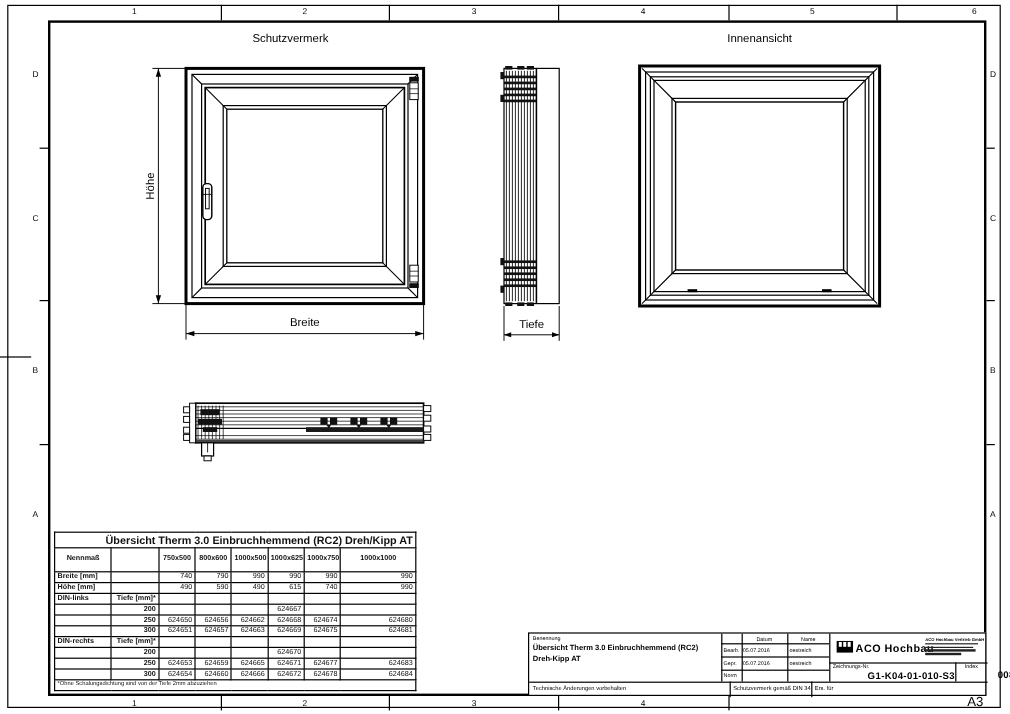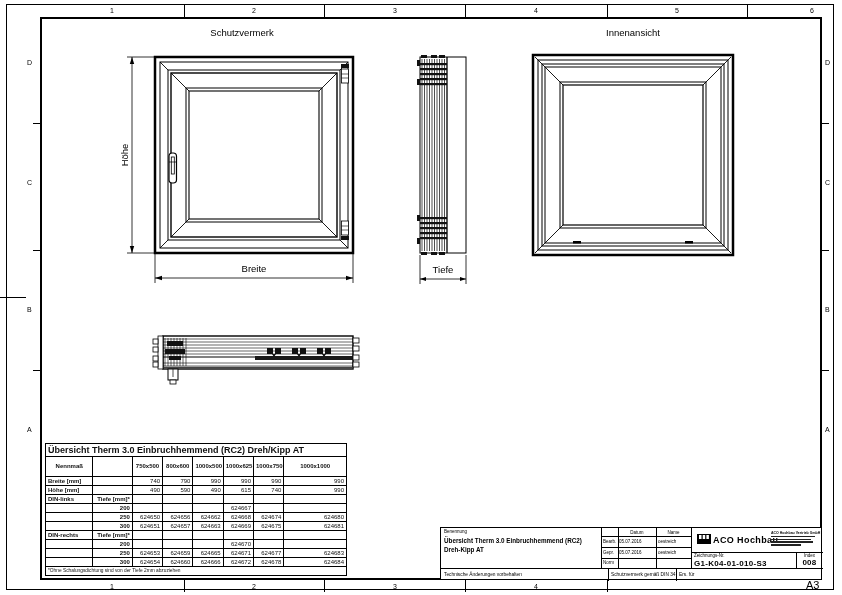--- a/index.html
+++ b/index.html
@@ -15,36 +15,36 @@
   .tkh{position:absolute;height:1px;background:#000;}
   .view-label{position:absolute;font-size:9.5px;width:120px;text-align:center;}
   .vs{position:absolute;}
   .a3{position:absolute;left:806px;top:579px;font-size:11px;}
 
   
   .ovt{position:absolute;left:45px;top:443px;}
   .ovt table{border-collapse:collapse;table-layout:fixed;width:302px;border:1.5px solid #000;}
   .ovt td{border:1px solid #000;font-size:6px;height:8px;line-height:8px;
           padding:0 2px;overflow:hidden;white-space:nowrap;color:#111;}
-  .ovt .t-title{font-size:9px;font-weight:bold;text-align:left;height:12px;line-height:12px;margin-top:13px;}
+  .ovt .t-title{font-size:9px;font-weight:bold;text-align:right;height:12px;line-height:12px;margin-top:13px;}
   .ovt .t-head{font-size:6px;font-weight:bold;text-align:center;height:19px;line-height:19px;}
   .ovt .t-lab{font-weight:bold;text-align:left;}
   .ovt .t-tiefe{font-weight:bold;text-align:right;}
   .ovt .t-val{text-align:right;}
   .ovt .t-foot{font-size:4.8px;text-align:left;height:8px;line-height:8px;}
 
   
   .tb{position:absolute;left:440px;top:527px;width:382px;height:53px;
       border:1px solid #000;box-sizing:border-box;background:#fff;}
   .tb .l{position:absolute;background:#000;}
   .tb .txt{position:absolute;white-space:nowrap;}
   .f45{font-size:4.5px;line-height:6px;}
   .f48{font-size:4.8px;line-height:6px;}
   .f63{font-size:6.3px;line-height:8px;font-weight:bold;}
-  .f80{font-size:8px;line-height:9px;font-weight:600;letter-spacing:.3px;}
+  .f80{font-size:8px;line-height:9px;font-weight:600;letter-spacing:.3px;margin-left:29px;}
   .f90{font-size:9px;line-height:10px;font-weight:600;letter-spacing:.4px;}
   .addr-bar{height:1.5px;background:#222;margin-top:1.3px;}
 </style>
 </head>
 <body>
 
 <div class="sheet">
 
   <div class="outer-border"></div>
 

